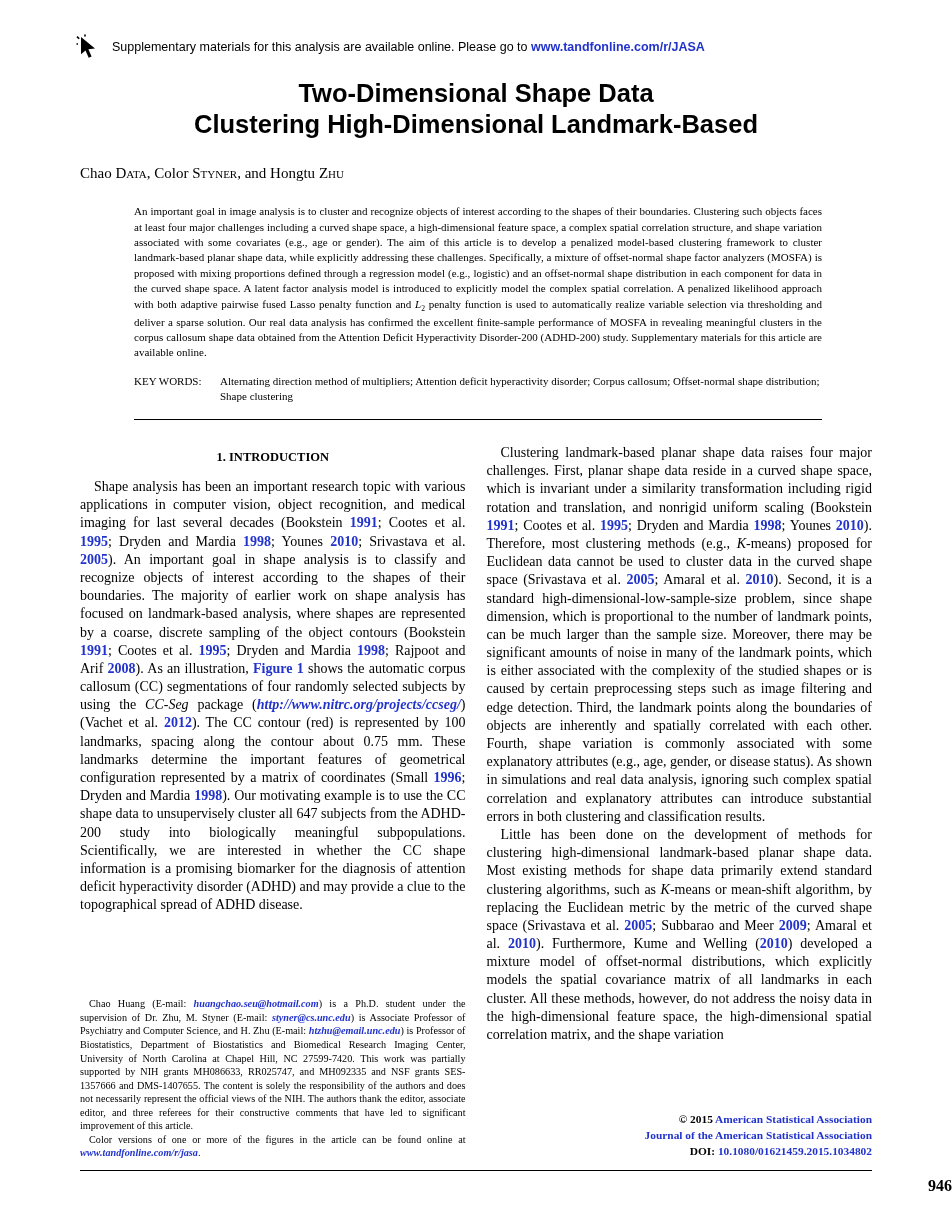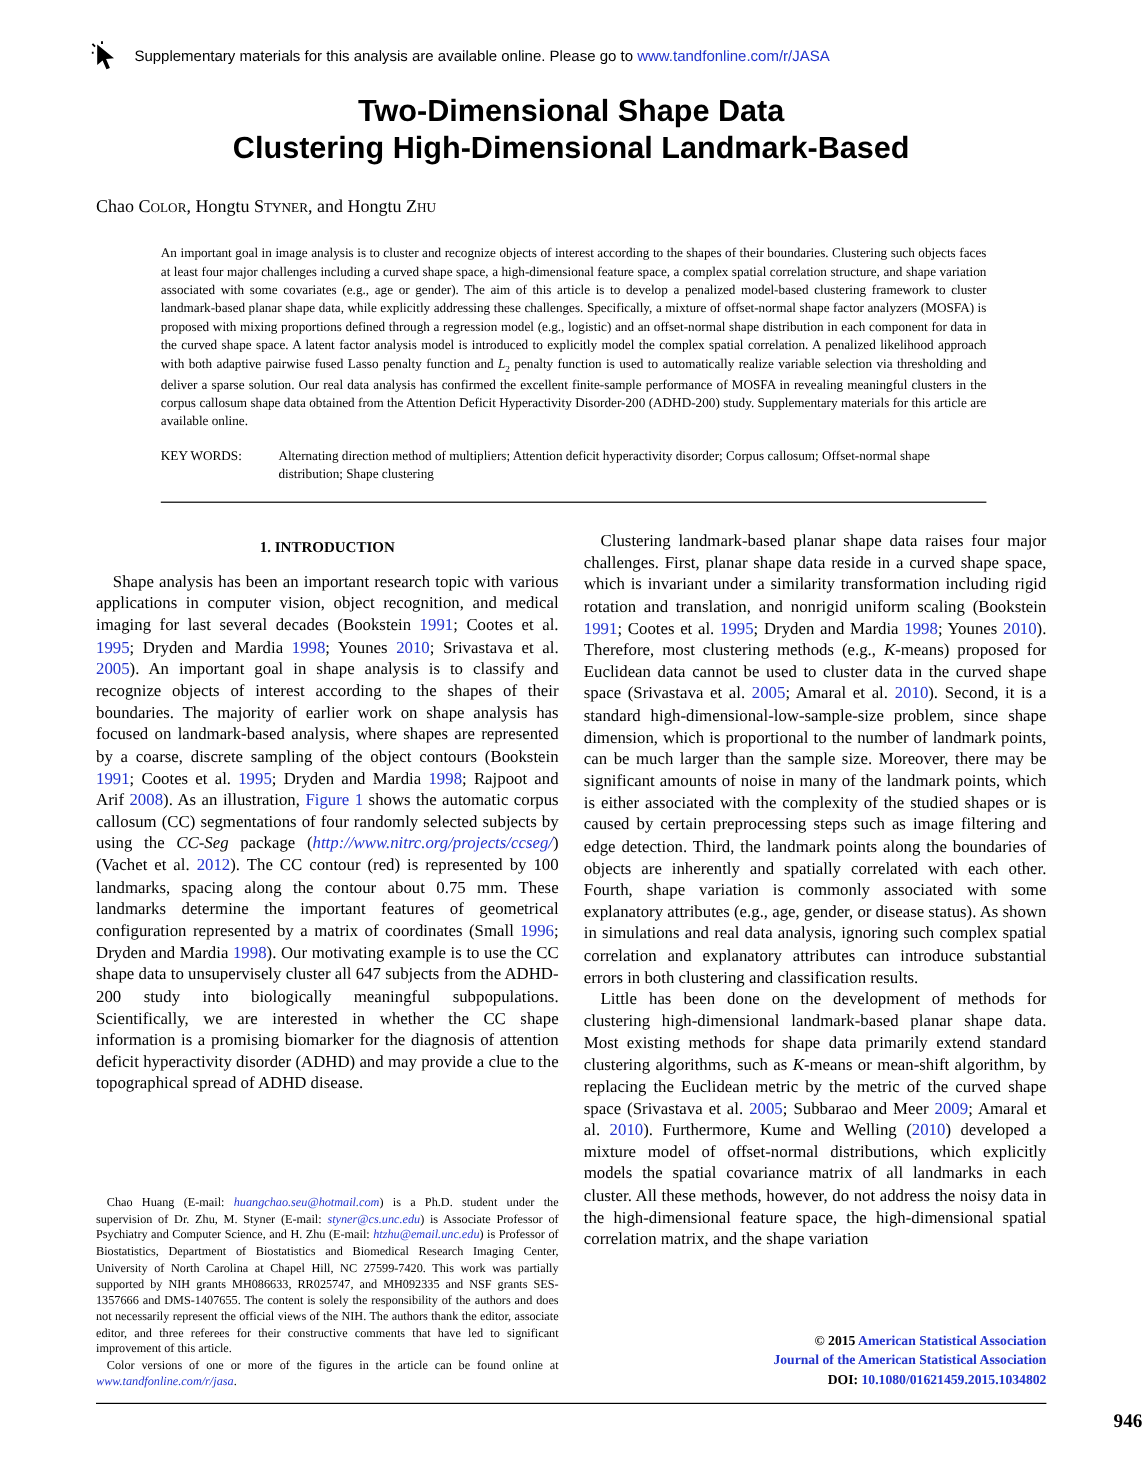--- a/index.html
+++ b/index.html
@@ -13,38 +13,38 @@
   .banner{ margin:34px 80px 0 76px; display:flex; align-items:center; gap:10px;
            font-family:"Liberation Sans", sans-serif; font-size:12.5px; }
   .cursor svg{ display:block; }
   
   .title{ margin:18px 60px 0; text-align:center; font-family:"Liberation Sans", sans-serif;
           font-weight:700; font-size:25.5px; line-height:1.2; }
   .byline{ margin:26px 80px 0; font-size:15px; }
   
   .abstract-wrap{ margin:22px 130px 0 134px; }
   .abstract{ font-size:11px; line-height:1.4; text-align:justify; margin:0; hyphens:auto; }
-  .keywords{ display:flex; margin-top:13px; font-size:11px; line-height:1.38;gap:12px; }
+  .keywords{ display:flex; margin-top:13px; font-size:11px; line-height:1.38; }
   .kw-label{ flex:0 0 86px; }
   .kw-text{ flex:1; }
   .rule{ border-top:1.2px solid #000; margin-top:15px; }
   
   .columns{ display:flex; gap:21px; margin:24px 80px 0; height:716px; overflow:hidden; }
   .col{ flex:1; min-width:0; display:flex; flex-direction:column; }
   .sec-head{ font-size:12.5px; text-align:center; font-weight:700; margin:6px 0 13px; }
   .body-text{ font-size:14px; line-height:1.3; text-align:justify; margin:0; hyphens:auto; }
   .indent{ text-indent:14px; }
   .footnotes{ margin-top:auto; padding-top:18px; }
   .footnote{ font-size:10.2px; line-height:1.33; text-align:justify; margin:0; text-indent:9px; hyphens:auto; }
   .imprint{ margin-top:auto; text-align:right; font-weight:700; font-size:11.4px; line-height:1.4; }
   
   .footer-rule{ border-top:1px solid #000; margin:10px 80px 0; }
   .page-number{ text-align:right; font-weight:700; font-size:16px; margin-top:6px; }
   
-  .seg-link{ color:var(--link); }
+  .seg-link{ color:var(--link);font-weight:bold; }
   .seg-i{ font-style:italic; }
   .seg-sc{ font-variant:small-caps; }
   .seg-sub{ vertical-align:sub; font-size:0.7em; }
 </style>
 </head>
 <body>
 
 <div class="page">
 
   <div class="banner">
@@ -55,21 +55,21 @@
       </svg>
     </span>
     <span class="banner-text"><span>Supplementary materials for this analysis are available online. Please go to </span><span class="seg-link">www.tandfonline.com/r/JASA</span></span>
   </div>
 
   <h1 class="title">
     <div>Two-Dimensional Shape Data</div>
     <div>Clustering High-Dimensional Landmark-Based</div>
   </h1>
 
-  <div class="byline"><span>Chao </span><span class="seg-sc">Color</span><span>, Hongtu </span><span class="seg-sc">Styner</span><span>, and Hongtu </span><span class="seg-sc">Zhu</span></div>
+  <div class="byline"><span>Chao </span><span class="seg-sc">Data</span><span>, Color </span><span class="seg-sc">Styner</span><span>, and Hongtu </span><span class="seg-sc">Zhu</span></div>
 
   <div class="abstract-wrap">
     <p class="abstract"><span>An important goal in image analysis is to cluster and recognize objects of interest according to the shapes of their boundaries. Clustering such objects faces at least four major challenges including a curved shape space, a high-dimensional feature space, a complex spatial correlation structure, and shape variation associated with some covariates (e.g., age or gender). The aim of this article is to develop a penalized model-based clustering framework to cluster landmark-based planar shape data, while explicitly addressing these challenges. Specifically, a mixture of offset-normal shape factor analyzers (MOSFA) is proposed with mixing proportions defined through a regression model (e.g., logistic) and an offset-normal shape distribution in each component for data in the curved shape space. A latent factor analysis model is introduced to explicitly model the complex spatial correlation. A penalized likelihood approach with both adaptive pairwise fused Lasso penalty function and </span><span class="seg-i">L</span><span class="seg-sub">2</span><span> penalty function is used to automatically realize variable selection via thresholding and deliver a sparse solution. Our real data analysis has confirmed the excellent finite-sample performance of MOSFA in revealing meaningful clusters in the corpus callosum shape data obtained from the Attention Deficit Hyperactivity Disorder-200 (ADHD-200) study. Supplementary materials for this article are available online.</span></p>
     <div class="keywords">
       <span class="kw-label">KEY WORDS:</span>
       <span class="kw-text">Alternating direction method of multipliers; Attention deficit hyperactivity disorder; Corpus callosum; Offset-normal shape distribution; Shape clustering</span>
     </div>
     <div class="rule"></div>
   </div>
 

